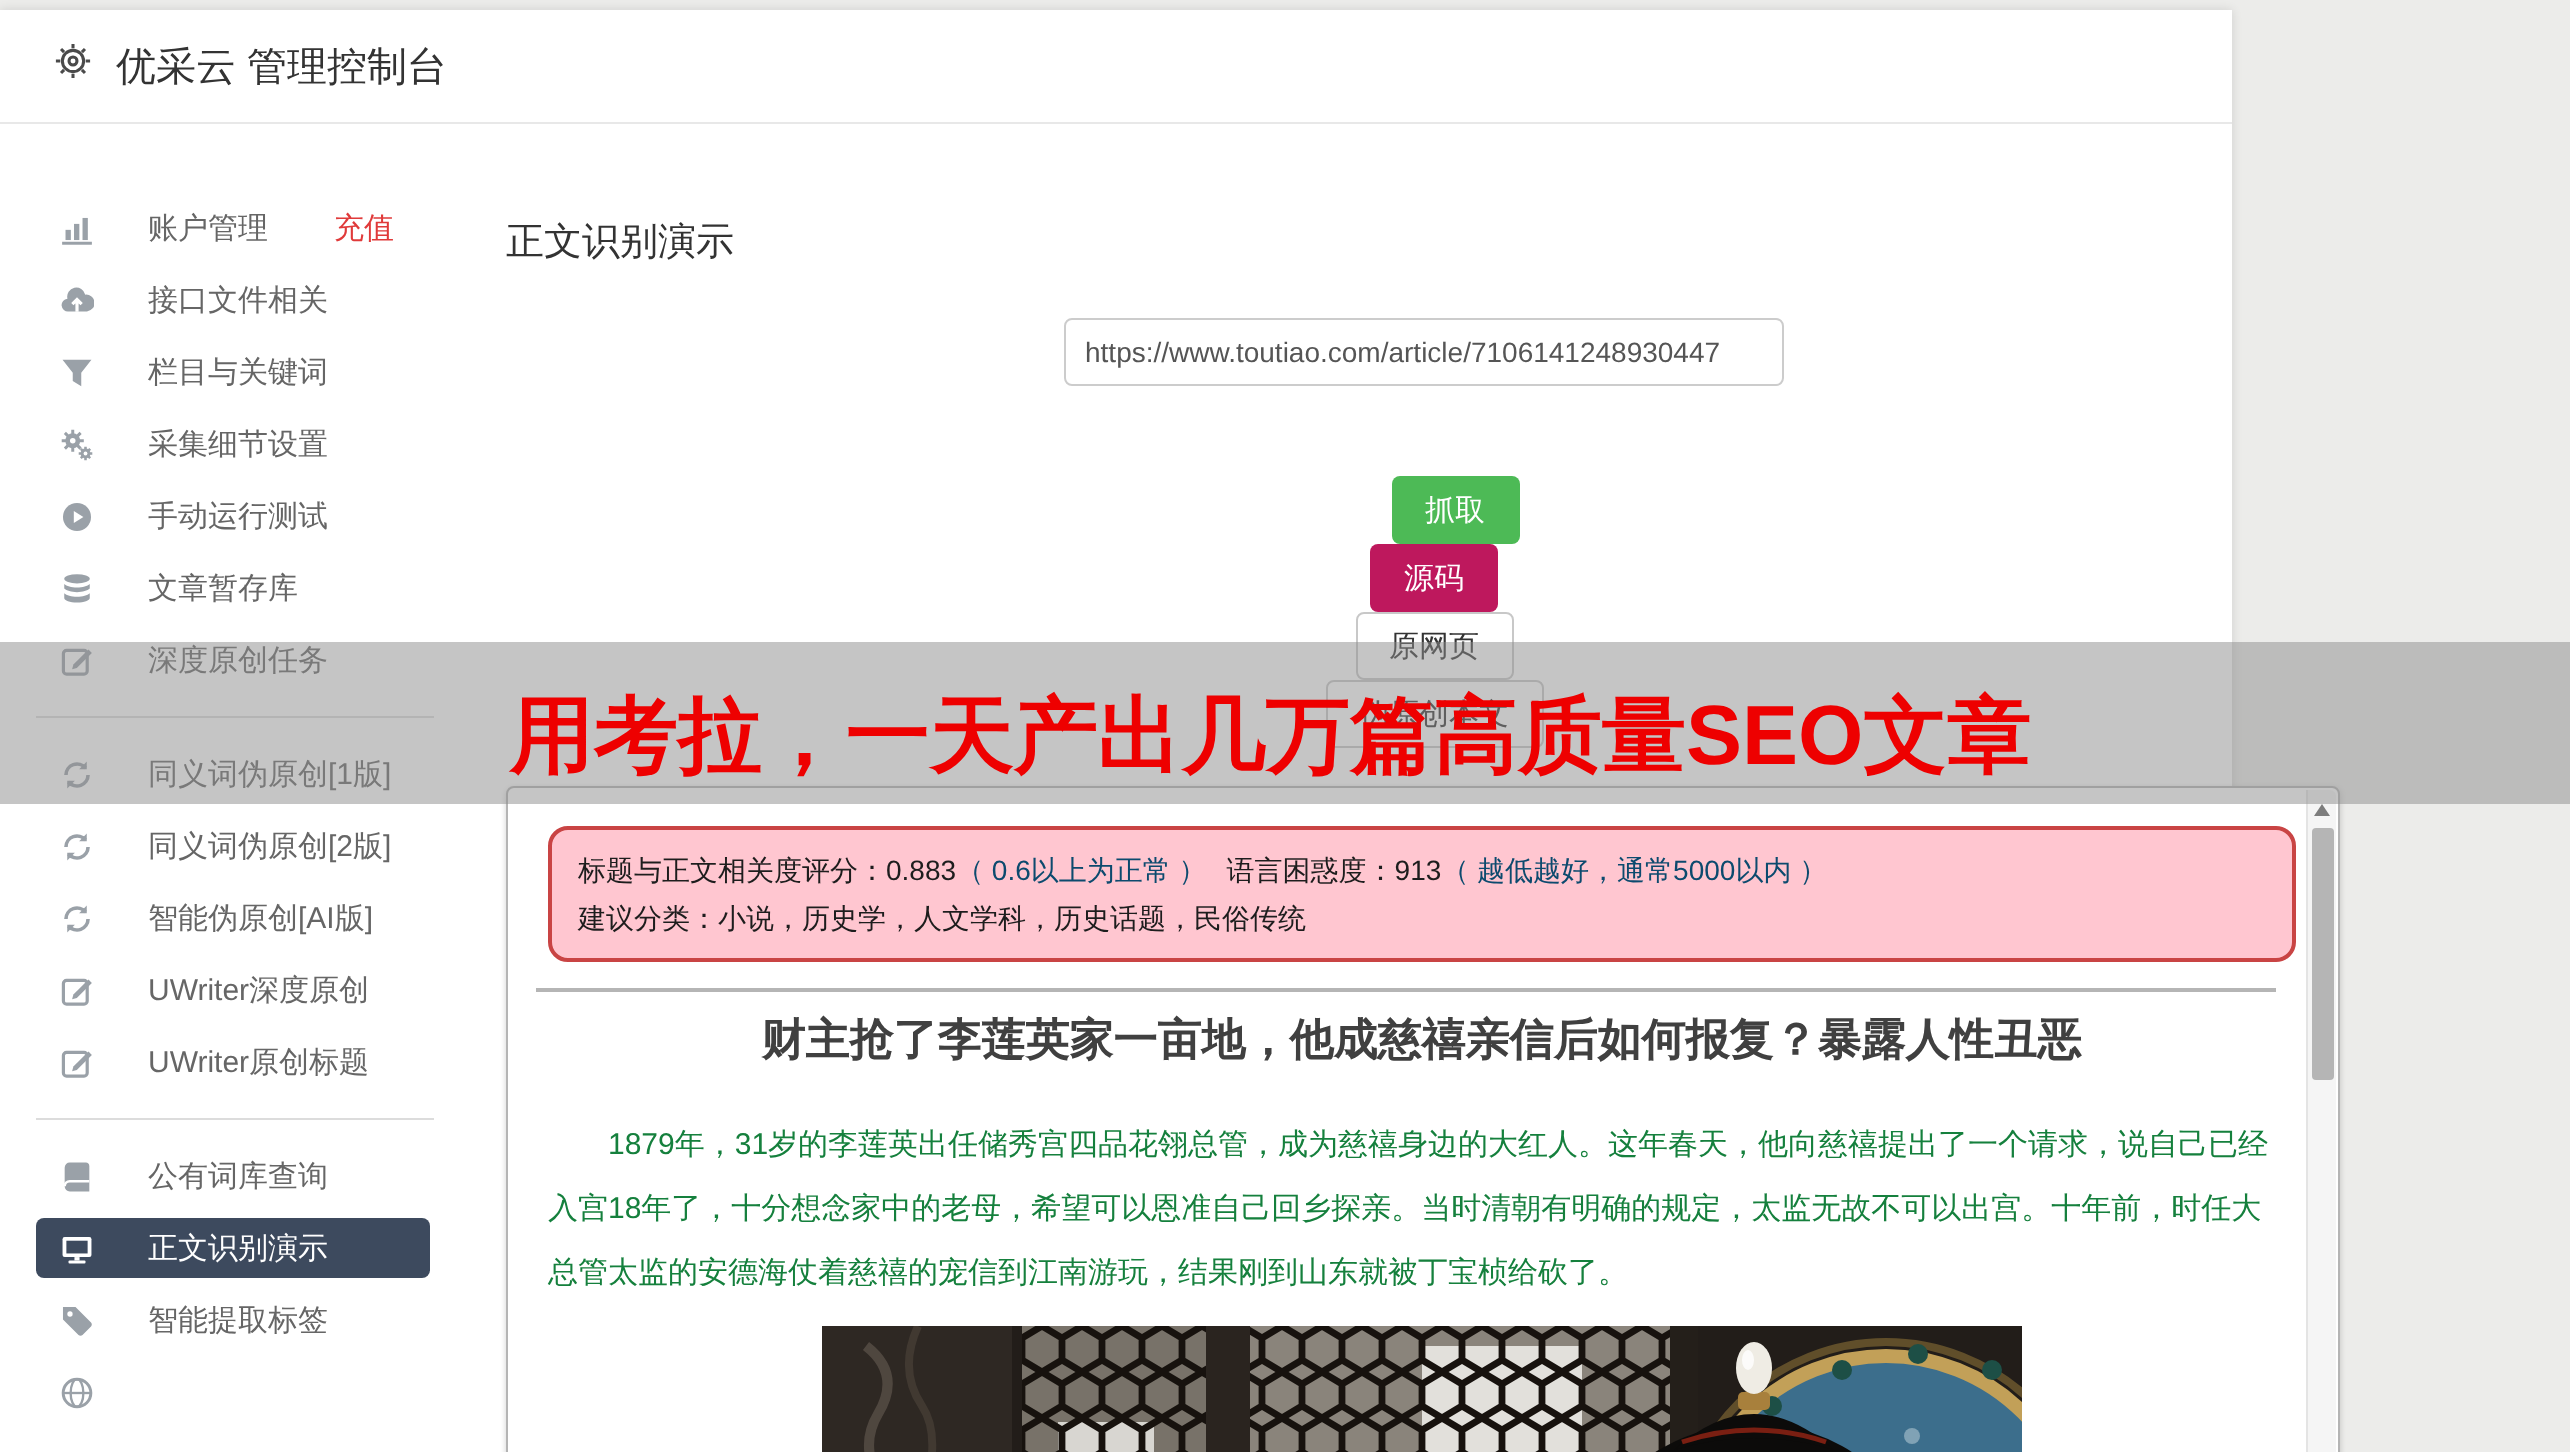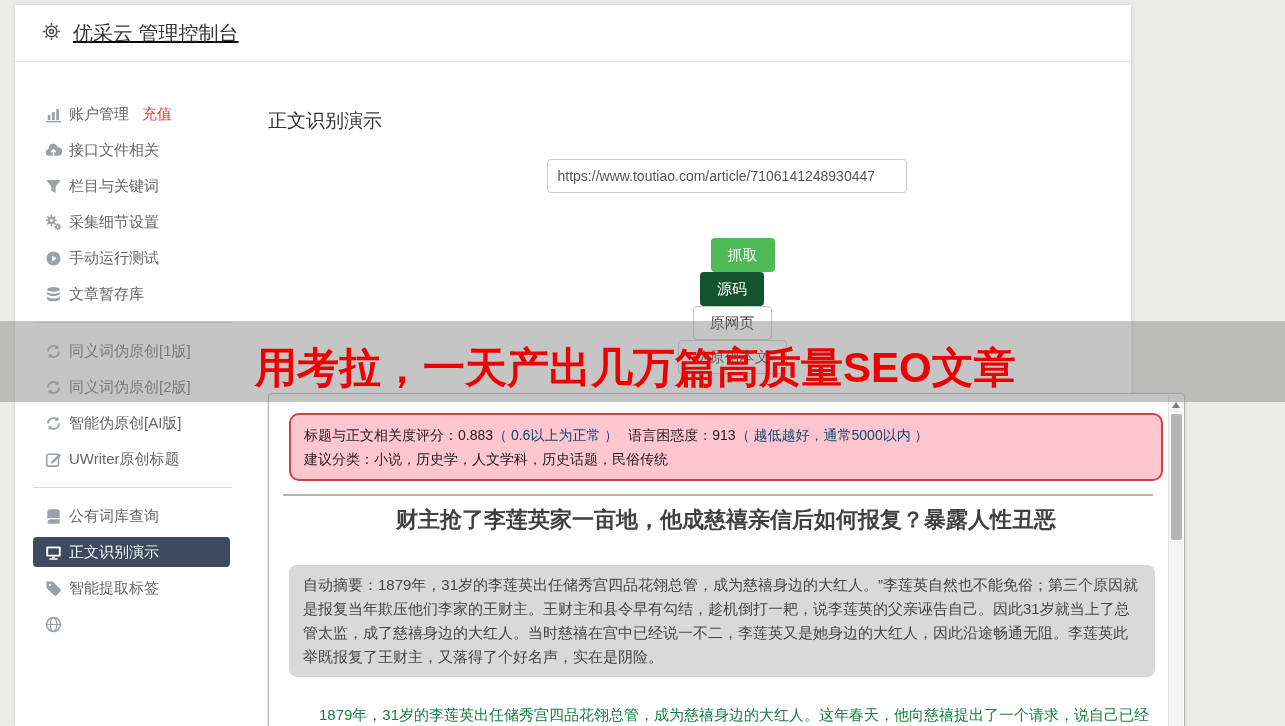--- a/index.html
+++ b/index.html
@@ -1,43 +1,43 @@
 <!DOCTYPE html>
 <html><head>
 <meta charset="utf-8">
 <style>
   * { margin:0; padding:0; box-sizing:border-box; }
   html,body { width:1285px; height:726px; overflow:hidden; }
   body { background:#ececea; font-family:"Liberation Sans","DejaVu Sans",sans-serif; position:relative; }
 
-  .app { position:absolute; left:15px; top:5px; width:1116px; height:721px; background:#fff; box-shadow:0 0 5px rgba(0,0,0,.12);text-decoration:underline; }
+  .app { position:absolute; left:0; top:5px; width:1116px; height:721px; background:#fff; box-shadow:0 0 5px rgba(0,0,0,.12); }
 
   
   .appbar { height:57px; border-bottom:1px solid #e8e8e8; display:flex; align-items:center; padding-left:27px; gap:12px; }
   .appbar .title { font-size:20px; color:#333; }
 
   
   .layout { position:absolute; top:58px; left:0; right:0; bottom:0; display:flex; }
   .sidebar { width:235px; flex:none; padding-top:33px; }
 
-  .srow { display:flex; align-items:center; height:36px; padding:0 12px 0 30px; gap:7px; font-size:15px; color:#666; cursor:pointer; white-space:nowrap; }
+  .srow { display:flex; align-items:center; height:36px; padding:0 12px 0 30px; gap:27px; font-size:15px; color:#666; cursor:pointer; white-space:nowrap; }
   .srow .icn { width:17px; height:17px; flex:none; color:#9aa1a8; }
   .srow.active { height:30px; margin:3px 20px 3px 18px; padding:0 0 0 12px; background:#3d4a5e; border-radius:4px; color:#fff; }
   .srow.active .icn { color:#fff; }
   .badge-red { color:#e03a3a; margin-left:6px; font-size:15px; }
   .sdiv { border-top:1px solid #dcdcdc; margin:10px 18px; }
 
   
   .main { position:absolute; left:253px; top:58px; width:917px; }
   .page-title { margin-top:45px; font-size:19px; color:#333; font-weight:400; }
   .toolbar { margin-top:25px; display:flex; align-items:center;flex-direction:column; }
   .url-input { width:360px; height:34px; border:1px solid #ccc; border-radius:4px; padding:0 10px; font-size:14px; color:#555; outline:none; font-family:"Liberation Sans","DejaVu Sans",sans-serif; }
   .btn { height:34px; border-radius:4px; border:1px solid transparent; font-size:15px; padding:0 16px; cursor:pointer; font-family:inherit; }
   .btn-green { background:#4dba56; color:#fff; margin-left:32px;margin-top:45px; }
-  .btn-blue  { background:#14532d; color:#fff; margin-left:11px; }
+  .btn-blue  { background:#be185d; color:#fff; margin-left:11px; }
   .btn-plain { background:#fff; color:#333; border-color:#c8c8c8; margin-left:11px; }
 
   .panel { margin-top:19px; width:917px; height:502px; background:#fff; border:1px solid #b4b4b4; border-radius:4px; box-shadow:0 1px 3px rgba(0,0,0,.18); position:relative; overflow:hidden; }
   .panel-inner { position:absolute; inset:0 16px 0 0; padding:19px 5px 0 20px; overflow:hidden; height:100%; }
 
   .alert { border:2px solid #c94444; background:#ffc6d0; border-radius:10px; padding:8px 13px; font-size:14px; line-height:24px; color:#1d1d1d; }
   .alert .red { color:#0c4a6e; }
   .alert .gap { display:inline-block; width:10px; }
 
   .hr-line { border-top:2px solid #b5b5b5; margin:13px 0 0 -6px; width:870px; }
@@ -136,20 +136,27 @@
 
       <div class="srow">
         <svg class="icn" viewBox="0 0 16 16" fill="currentColor">
             <ellipse cx="8" cy="3.2" rx="6" ry="2.2"></ellipse>
             <path d="M2 5.6c1.1 1 3.3 1.7 6 1.7s4.9-.7 6-1.7v2.2c-1.1 1-3.3 1.7-6 1.7s-4.9-.7-6-1.7z"></path>
             <path d="M2 10c1.1 1 3.3 1.7 6 1.7s4.9-.7 6-1.7v2.2c0 1.2-2.7 2.2-6 2.2s-6-1-6-2.2z"></path>
           </svg>
         <span>文章暂存库</span>
       </div>
 
+      <div class="srow">
+        <svg class="icn" viewBox="0 0 16 16" fill="currentColor">
+            <rect x="1.6" y="3" width="11.2" height="11.2" rx="1.5" fill="none" stroke="currentColor" stroke-width="1.5"></rect>
+            <path d="M6.3 9.7 13.4 2.6 15 4.2 7.9 11.3l-2.2.6z"></path>
+          </svg>
+        <span>深度原创任务</span>
+      </div>
 
       <div class="sdiv"></div>
 
       <div class="srow">
         <svg class="icn" viewBox="0 0 16 16" fill="currentColor">
             <g fill="none" stroke="currentColor" stroke-width="1.7">
               <path d="M13.2 8A5.2 5.2 0 0 1 4 11.3"></path>
               <path d="M2.8 8A5.2 5.2 0 0 1 12 4.7"></path>
             </g>
             <path d="M12.6 1.7v3.6H9z"></path>
@@ -175,20 +182,27 @@
             <g fill="none" stroke="currentColor" stroke-width="1.7">
               <path d="M13.2 8A5.2 5.2 0 0 1 4 11.3"></path>
               <path d="M2.8 8A5.2 5.2 0 0 1 12 4.7"></path>
             </g>
             <path d="M12.6 1.7v3.6H9z"></path>
             <path d="M3.4 14.3v-3.6H7z"></path>
           </svg>
         <span>智能伪原创[AI版]</span>
       </div>
 
+      <div class="srow">
+        <svg class="icn" viewBox="0 0 16 16" fill="currentColor">
+            <rect x="1.6" y="3" width="11.2" height="11.2" rx="1.5" fill="none" stroke="currentColor" stroke-width="1.5"></rect>
+            <path d="M6.3 9.7 13.4 2.6 15 4.2 7.9 11.3l-2.2.6z"></path>
+          </svg>
+        <span>UWriter深度原创</span>
+      </div>
 
       <div class="srow">
         <svg class="icn" viewBox="0 0 16 16" fill="currentColor">
             <rect x="1.6" y="3" width="11.2" height="11.2" rx="1.5" fill="none" stroke="currentColor" stroke-width="1.5"></rect>
             <path d="M6.3 9.7 13.4 2.6 15 4.2 7.9 11.3l-2.2.6z"></path>
           </svg>
         <span>UWriter原创标题</span>
       </div>
 
       <div class="sdiv"></div>
@@ -249,21 +263,20 @@
           <div>
             <span>标题与正文相关度评分：0.883</span><span class="red">（ 0.6以上为正常 ）</span><span class="gap"></span><span>语言困惑度：913</span><span class="red">（ 越低越好，通常5000以内 ）</span>
           </div>
           <div>建议分类：小说，历史学，人文学科，历史话题，民俗传统</div>
         </div>
 
         <div class="hr-line"></div>
 
         <h2 class="article-title">财主抢了李莲英家一亩地，他成慈禧亲信后如何报复？暴露人性丑恶</h2>
 
-        <div class="summary">自动摘要：1879年，31岁的李莲英出任储秀宫四品花翎总管，成为慈禧身边的大红人。”李莲英自然也不能免俗；第三个原因就是报复当年欺压他们李家的王财主。王财主和县令早有勾结，趁机倒打一耙，说李莲英的父亲诬告自己。因此31岁就当上了总管太监，成了慈禧身边的大红人。当时慈禧在宫中已经说一不二，李莲英又是她身边的大红人，因此沿途畅通无阻。李莲英此举既报复了王财主，又落得了个好名声，实在是阴险。</div>
 
         <p class="para">1879年，31岁的李莲英出任储秀宫四品花翎总管，成为慈禧身边的大红人。这年春天，他向慈禧提出了一个请求，说自己已经入宫18年了，十分想念家中的老母，希望可以恩准自己回乡探亲。当时清朝有明确的规定，太监无故不可以出宫。十年前，时任大总管太监的安德海仗着慈禧的宠信到江南游玩，结果刚到山东就被丁宝桢给砍了。</p>
 
         <svg class="article-image" viewBox="0 0 600 110" preserveAspectRatio="none">
           <rect width="600" height="110" fill="#221d19"></rect>
           <rect x="0" y="0" width="95" height="110" fill="#2e2823"></rect>
           <path d="M22 10q18 14 6 34t8 44" stroke="#6b6157" stroke-width="5" fill="none" opacity="0.55"></path>
           <path d="M48 0q-10 22 2 40t-4 58" stroke="#544a40" stroke-width="4" fill="none" opacity="0.5"></path>
           <defs>
             <pattern id="hex" width="20" height="23" patternUnits="userSpaceOnUse">

